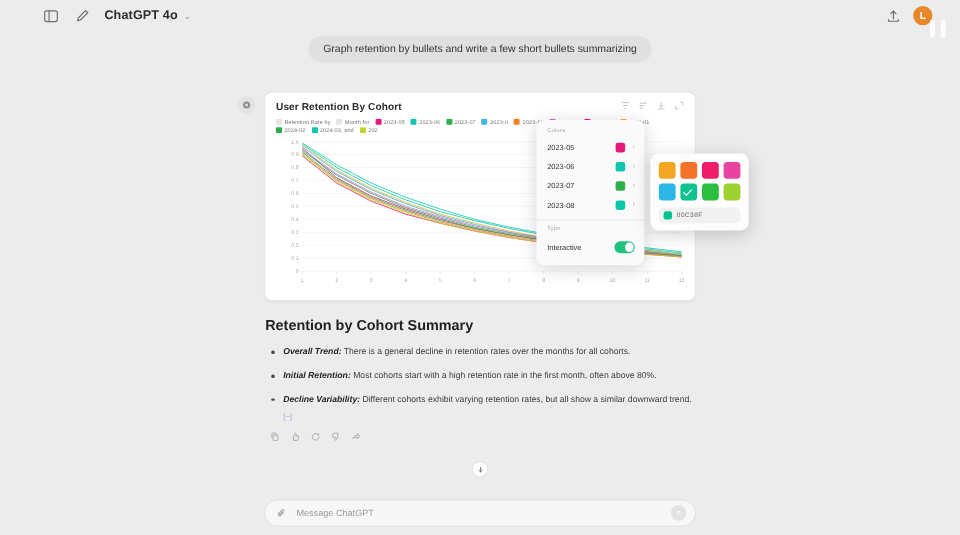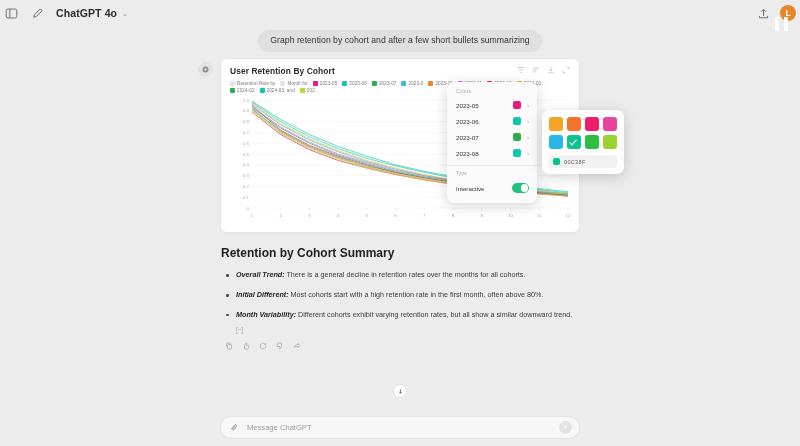--- a/index.html
+++ b/index.html
@@ -9,24 +9,25 @@
     background: #ececec;
     color: #2d2d2d;
     -webkit-font-smoothing: antialiased;
   }
 
   
   .topbar {
     height: 26px;
     display: flex;
     align-items: center;
-    padding: 0 4px;
+    padding: 0 23px;
     gap: 11px;
     background: #ececec;
     position: relative;
+    margin-left: 12px;
   }
   .tb-icon {
     width: 15px; height: 15px;
     display: flex; align-items: center; justify-content: center;
     color: #6e6e6e;
   }
   .tb-icon svg { width: 13px; height: 13px; display: block; }
   .model-name {
     font-size: 10.5px;
     font-weight: 600;
@@ -66,21 +67,21 @@
     padding: 5px 12px 6px;
     font-size: 8.7px;
     color: #333;
     max-width: 330px;
     line-height: 1.3;
   }
 
   
   .assistant {
     width: 360px;
-    margin: 6px auto 0;
+    margin: 24px auto 0;
     position: relative;
   }
 
   
   .gear-btn {
     position: absolute;
     left: -22px; top: 4px;
     width: 15px; height: 15px;
     border-radius: 50%;
     background: #e3e3e3;
@@ -291,21 +292,21 @@
 
   <div class="win-bars">
     <i></i>
       <i></i>
   </div>
 </div>
 
 <div class="convo">
 
   <div class="user-row">
-    <div class="user-bubble">Graph retention by cohort and after a few short bullets summarizing</div>
+    <div class="user-bubble">Graph retention by bullets and write a few short bullets summarizing</div>
   </div>
 
   <div class="assistant">
 
     <div class="gear-btn">
       <svg viewBox="0 0 16 16" fill="currentColor">
         <circle cx="8" cy="8" r="5.2"></circle>
           <circle cx="8" cy="8" r="2.1" fill="#e3e3e3"></circle>
       </svg>
     </div>
@@ -503,22 +504,22 @@
       <div class="hex-row">
         <span class="hex-chip" style="background: rgb(0, 195, 143);"></span>
         <span class="hex-val">00C38F</span>
       </div>
     </div>
 
     <div class="summary">
       <div class="sum-title">Retention by Cohort Summary</div>
       <ul class="sum-list" id="sum-list">
           <li><b>Overall Trend:</b> There is a general decline in retention rates over the months for all cohorts.</li>
-          <li><b>Initial Different:</b> Most cohorts start with a high retention rate in the first month, often above 80%.</li>
-          <li><b>Month Variability:</b> Different cohorts exhibit varying retention rates, but all show a similar downward trend.</li>
+          <li><b>Initial Retention:</b> Most cohorts start with a high retention rate in the first month, often above 80%.</li>
+          <li><b>Decline Variability:</b> Different cohorts exhibit varying retention rates, but all show a similar downward trend.</li>
         </ul>
       <div class="ref">[~]</div>
     </div>
 
     <div class="msg-actions">
       <span>
         <svg viewBox="0 0 16 16" fill="none" stroke="currentColor" stroke-width="1.3">
             <rect x="5" y="5" width="8" height="9" rx="1.5"></rect>
             <path d="M10.5 5V3.5a1.5 1.5 0 00-1.5-1.5H4.5A1.5 1.5 0 003 3.5V9"></path>
           </svg>

